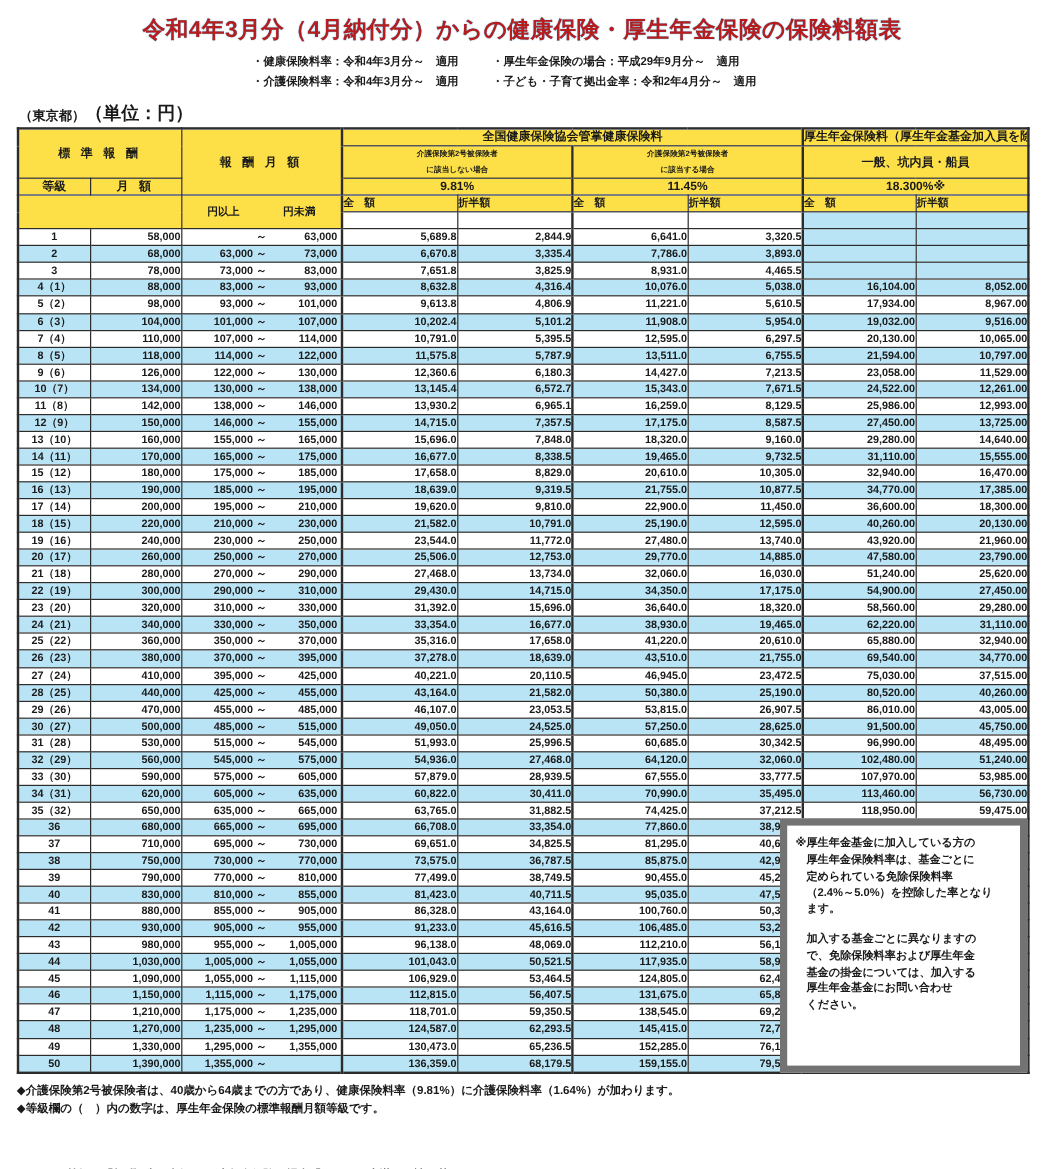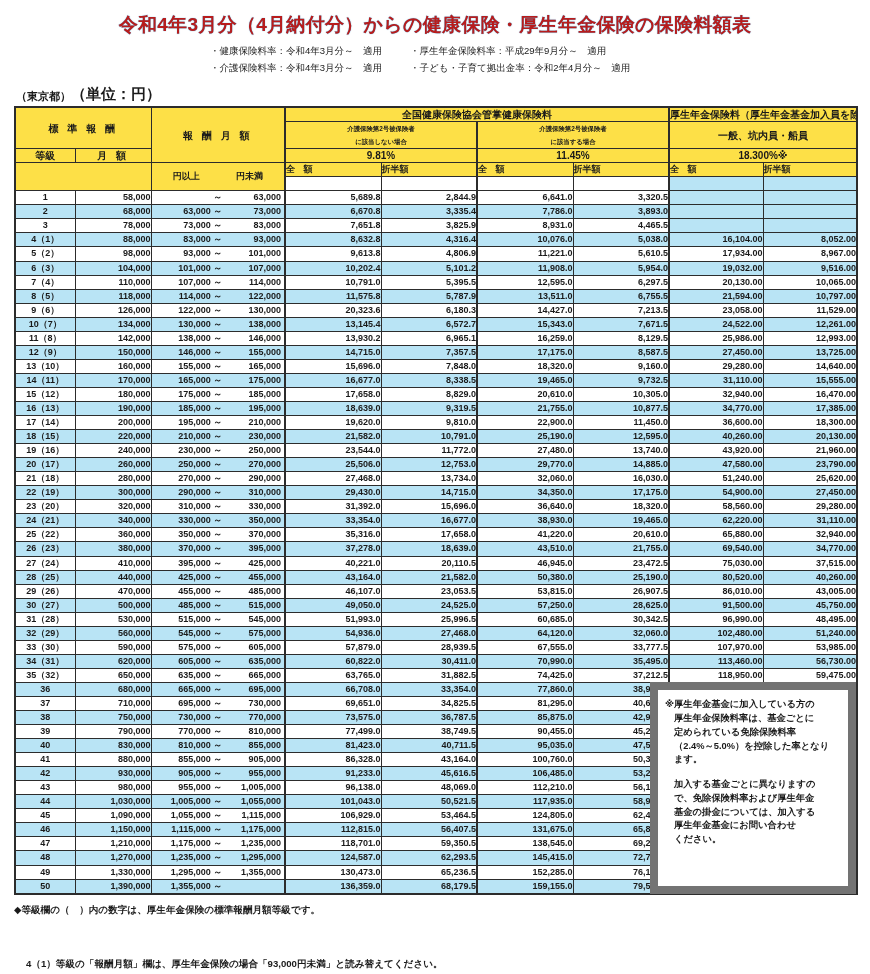--- a/index.html
+++ b/index.html
@@ -12,21 +12,21 @@
 
   
   .title{
     text-align:center;font-size:19px;font-weight:bold;
     color:#b91c1c;letter-spacing:.3px;
     padding-top:12px;
     text-shadow:0 0 1px #2BA9E0;
   }
   .rate-notes{
     margin-top:7px;display:flex;justify-content:center;gap:0;
-    font-size:9.5px;font-weight:normal;color:#1b1b1b;
+    font-size:9.5px;font-weight:bold;color:#1b1b1b;
   }
   .rate-col{display:flex;flex-direction:column;gap:4px;}
   .rate-col.c1{width:200px;}
   .rate-col.c2{width:250px;}
   .rate-line{white-space:nowrap;}
 
   
   .meta-line{
     display:flex;justify-content:flex-start;align-items:flex-end;
     margin:10px 16px 2px 16px;font-size:11px;font-weight:bold;
@@ -65,21 +65,21 @@
   .rng .tl{width:14px;text-align:center;}
   .rng .hi{flex:1;text-align:right;}
   .rng-hdr{display:flex;height:15px;line-height:15px;padding:0 3px;font-size:9px;}
   .rng-hdr .a{flex:1;text-align:center;}
   .rng-hdr .b{flex:1;text-align:center;}
 
   
   .notebox{
     position:absolute;right:0px;top:0px;
     width:206px;box-sizing:border-box;
-    border:8px solid #737373;background:#fff;
+    border:6px solid #737373;background:#fff;
     padding:8px 7px 7px 7px;
     font-size:9.3px;font-weight:bold;line-height:1.48;
     z-index:5;
   }
   .notebox p{margin:0;}
   .notebox .gap{height:11px;}
   .nb-ind{padding-left:9px;}
 
   
   .footer{
@@ -94,21 +94,21 @@
 <div class="page">
 
   <div class="title">令和4年3月分（4月納付分）からの健康保険・厚生年金保険の保険料額表</div>
 
   <div class="rate-notes">
     <div class="rate-col c1">
       <div class="rate-line">・健康保険料率：令和4年3月分～　適用</div>
       <div class="rate-line">・介護保険料率：令和4年3月分～　適用</div>
     </div>
     <div class="rate-col c2">
-      <div class="rate-line">・厚生年金保険料率：平成29年9月分～　適用</div>
+      <div class="rate-line">・厚生年金保険の場合：平成29年9月分～　適用</div>
       <div class="rate-line">・子ども・子育て拠出金率：令和2年4月分～　適用</div>
     </div>
   </div>
 
   <div class="meta-line">
     <div>（東京都）</div>
     <div class="unit">（単位：円）</div>
   </div>
 
   <div class="tbl-wrap">
@@ -315,21 +315,21 @@
           <tr>
             <td class="ctr">9（6）</td>
             <td class="num">126,000</td>
             <td class="">
               <div class="rng">
                 <span class="lo">122,000</span>
                 <span class="tl">～</span>
                 <span class="hi">130,000</span>
               </div>
             </td>
-            <td class="num thickl">20,323.6</td>
+            <td class="num thickl">12,360.6</td>
             <td class="num">6,180.3</td>
             <td class="num thickl">14,427.0</td>
             <td class="num">7,213.5</td>
             <td class="num thickl">23,058.00</td>
             <td class="num">11,529.00</td>
           </tr>
           <tr>
             <td class="ctr blue">10（7）</td>
             <td class="num blue">134,000</td>
             <td class="blue">
@@ -1038,18 +1038,19 @@
       <div class="gap"></div>
       <p class="nb-ind">加入する基金ごとに異なりますの</p>
       <p class="nb-ind">で、免除保険料率および厚生年金</p>
       <p class="nb-ind">基金の掛金については、加入する</p>
       <p class="nb-ind">厚生年金基金にお問い合わせ</p>
       <p class="nb-ind">ください。</p>
     </div>
   </div>
 
   <div class="footer">
+    <div class="fl">◆介護保険第2号被保険者は、40歳から64歳までの方であり、健康保険料率（9.81%）に介護保険料率（1.64%）が加わります。</div>
     <div class="fl">◆等級欄の（　）内の数字は、厚生年金保険の標準報酬月額等級です。</div>
     <div class="fl ind">4（1）等級の「報酬月額」欄は、厚生年金保険の場合「93,000円未満」と読み替えてください。</div>
     <div class="fl ind">35（32）等級の「報酬月額」欄は、厚生年金保険の場合「635,000円以上」と読み替えてください。</div>
     <div class="fl">◆令和4年度における全国健康保険協会の任意継続被保険者について、標準報酬月額の上限は、300,000円です。</div>
   </div>
 </div>
 
 </body></html>

